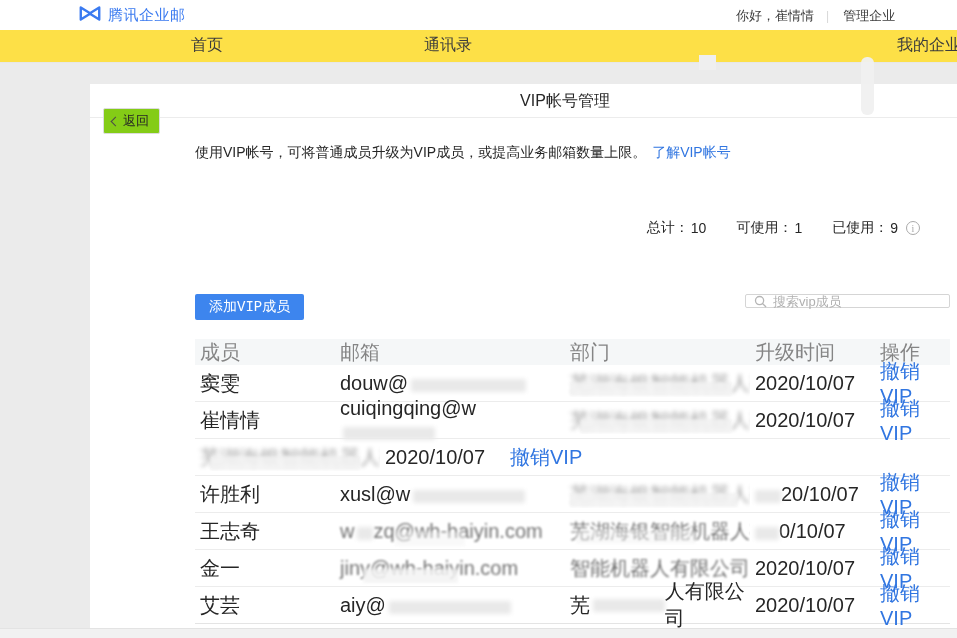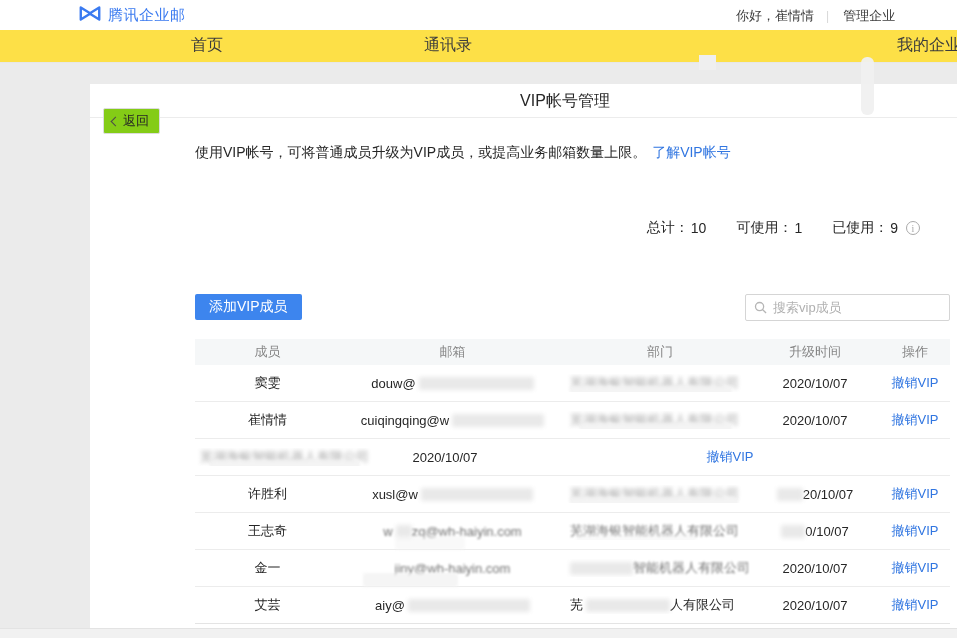--- a/index.html
+++ b/index.html
@@ -32,27 +32,27 @@
   .panel-content { padding-left:105px; width:860px; }
   .intro { margin-top:24px; font-size:14px; color:#262626; line-height:20px; }
   .intro a { color:#3176e1; text-decoration:none; margin-left:6px; cursor:pointer; }
 
   .stats { margin-top:57px; display:flex; align-items:center; font-size:14px; color:#262626;justify-content:flex-end; }
   .stat { margin-right:30px; display:flex; align-items:center; }
   .stat-value { margin-left:2px; }
   .info-icon { display:inline-flex; width:14px; height:14px; border:1px solid #aaaaaa; border-radius:50%; color:#aaaaaa; font-size:10px; align-items:center; justify-content:center; margin-left:8px; font-family:"Liberation Serif","DejaVu Serif",serif; }
 
   .table-toolbar { margin-top:57px; position:relative; width:755px; height:26px; }
-  .add-btn { position:absolute; left:0; top:0; height:26px; padding:0 14px; background:#3d85ee; color:#fff; border:none; border-radius:2px; font-size:14px; cursor:pointer; font-family:Liberation Sans, sans-serif; }
-  .search-box { position:absolute; right:0; top:0; width:205px; height:27px; border:1px solid #d5d5d5; border-radius:2px; background:#fff; display:flex; align-items:center; padding:0 8px; }
+  .add-btn { position:absolute; left:0; top:0; height:26px; padding:0 14px; background:#3d85ee; color:#fff; border:none; border-radius:2px; font-size:14px; cursor:pointer; font-family:Liberation Mono, monospace; }
+  .search-box { position:absolute; right:0; top:0; width:205px; height:14px; border:1px solid #d5d5d5; border-radius:2px; background:#fff; display:flex; align-items:center; padding:0 8px; }
   .search-box input { border:none; outline:none; flex:1; font-size:13px; color:#262626; margin-left:6px; font-family:inherit; background:transparent; }
   .search-box input::placeholder { color:#b0b0b0; }
 
   
-  .vip-table { margin-top:19px; width:755px; font-size:13px;text-align:center; }
+  .vip-table { margin-top:19px; width:755px; font-size:20px; }
   .t-head { display:flex; align-items:center; height:26px; background:#f5f7f8; color:#858585; }
   .t-row { display:flex; align-items:center; height:37px; border-bottom:1px solid #ececec; color:#262626; background:#fff; }
   .c-name { width:140px; padding-left:5px; }
   .c-email { width:230px; padding-left:5px; position:relative; }
   .c-dept { width:185px; padding-left:5px; position:relative; overflow:hidden; }
   .c-time { width:125px; padding-left:5px; }
   .c-action { flex:1; padding-left:5px; }
   .c-action a { color:#3176e1; text-decoration:none; cursor:pointer; }
 
   .smudge { display:inline-block; height:13px; background:#e9e9e9; border-radius:2px; filter:blur(2px); vertical-align:-2px; margin-left:3px; }

